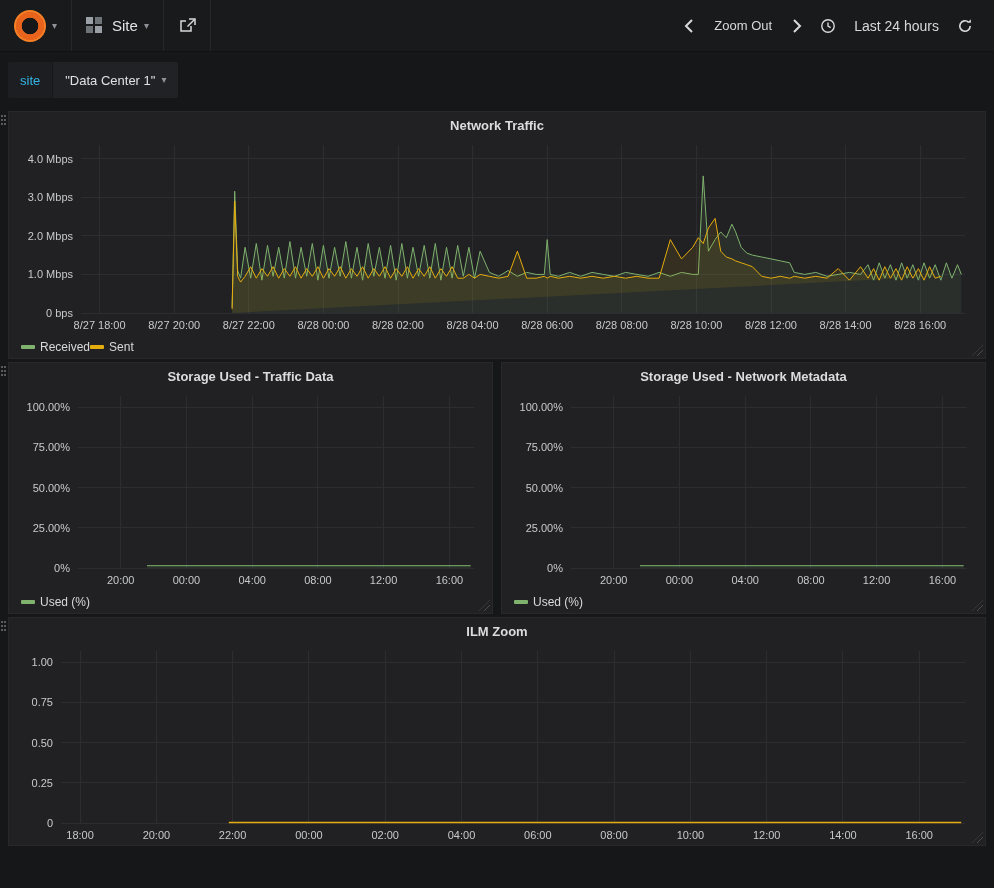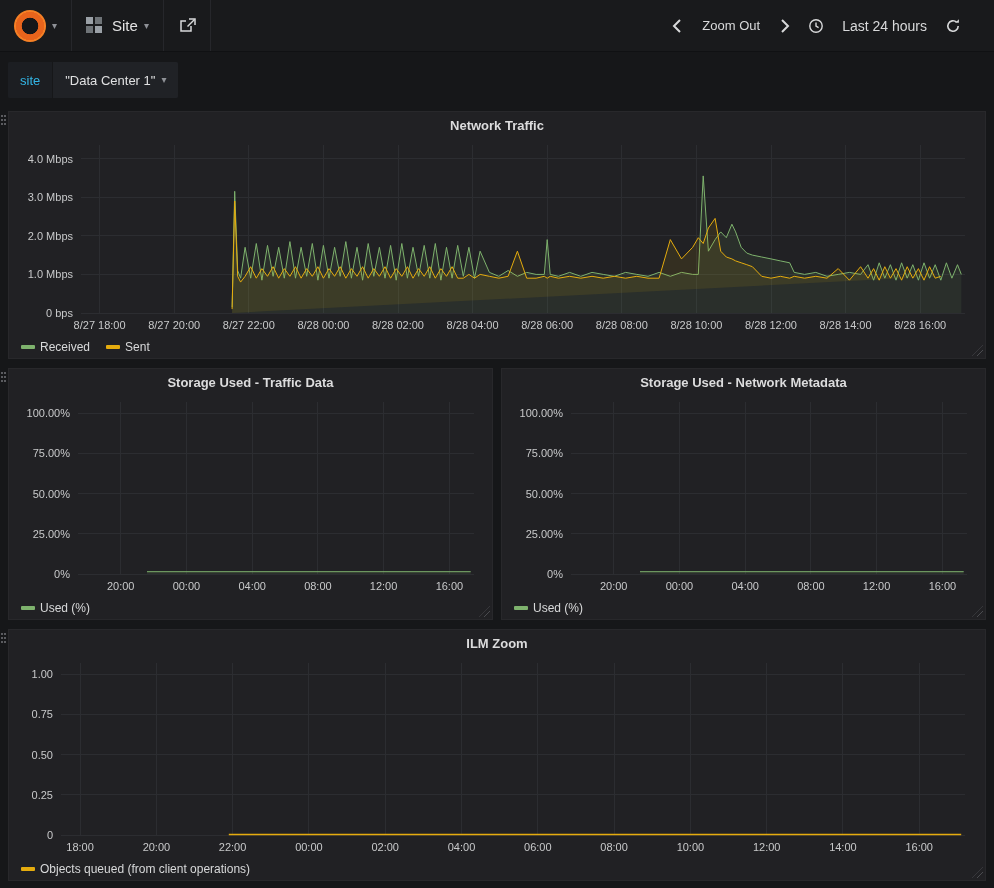--- a/index.html
+++ b/index.html
@@ -30,57 +30,57 @@
     background: radial-gradient(circle at 50% 50%, #161719 0 35%, #e8641c 38% 62%, #f58025 63% 86%, rgba(0,0,0,0) 88%);
   }
   .caret {
     color: #8e9196; font-size: 10px; margin-left: 6px; line-height: 1;
   }
   .dash-title { color: #e3e3e3; font-size: 15px; margin-left: 9px; }
   .nav-right {
     margin-left: auto;
     display: flex;
     align-items: center;
-    padding-right: 24px;
+    padding-right: 12px;
   }
   .nav-btn {
     display: flex; align-items: center;
     padding: 0 9px; height: 52px; cursor: pointer; color: #d8d9da;
   }
   .zoom-label { font-size: 13px; padding: 0 2px; }
   .time-label { font-size: 14px; margin-left: 18px; }
   
   .submenu { padding: 10px 8px 9px 8px; display: flex; }
   .variable { display: inline-flex; height: 36px; background: #202226; border-radius: 2px; overflow: hidden; }
   .var-label {
     color: #33b5e5; font-size: 13px; display: flex; align-items: center;
     padding: 0 12px; background: #1c1e22;
   }
   .var-value {
     color: #e0e1e2; font-size: 13px; display: flex; align-items: center;
     padding: 0 12px; background: #202226; cursor: pointer; border-left: 1px solid #161719;
   }
   
   .dashboard { padding: 4px 8px 8px 8px; }
-  .row { position: relative; margin-bottom: 9px; display: flex; gap: 8px; border-radius: 29px; }
+  .row { position: relative; margin-bottom: 3px; display: flex; gap: 8px; border-radius: 29px; }
   .panel {
     position: relative;
     background: #212124;
     border: 1px solid #28282b;
     flex: 1 1 auto;
   }
   .panel-title {
     height: 27px; display: flex; align-items: center; justify-content: center;
     color: #dcdcdd; font-size: 13px; font-weight: 700; cursor: pointer;
   }
   svg.chart { display: block; margin: 0 auto; }
   svg .grid { stroke: #2c2d31; stroke-width: 1; }
   svg text { font-family: "Liberation Sans", sans-serif; font-size: 11px; fill: #c8c9ca; }
   .legend {
-    display: flex; align-items: center; gap: 16px;
+    display: flex; align-items: center; 
     height: 23px; padding-left: 12px; font-size: 12px;
   }
   .legend-item { display: inline-flex; align-items: center; gap: 5px; }
   .legend-swatch { width: 14px; height: 4px; border-radius: 1px; display: inline-block; }
   .legend-label { color: #d8d9da; cursor: pointer; }
   .resize-handle {
     position: absolute; right: 2px; bottom: 2px; width: 11px; height: 11px;
     background: repeating-linear-gradient(135deg, rgba(0,0,0,0) 0 3px, #4a4b4f 3px 4px);
     clip-path: polygon(100% 0, 100% 100%, 0 100%);
     cursor: nwse-resize;
@@ -328,23 +328,17 @@
           <text x="38" y="141.8" text-anchor="end">0.25</text>
           <line x1="46" y1="97.6" x2="950" y2="97.6" class="grid" shape-rendering="crispEdges"></line>
           <text x="38" y="101.6" text-anchor="end">0.50</text>
           <line x1="46" y1="57.4" x2="950" y2="57.4" class="grid" shape-rendering="crispEdges"></line>
           <text x="38" y="61.4" text-anchor="end">0.75</text>
           <line x1="46" y1="17.3" x2="950" y2="17.3" class="grid" shape-rendering="crispEdges"></line>
           <text x="38" y="21.3" text-anchor="end">1.00</text>
           <path d="M213.8 178.0L213.8 177.4L946.2 177.4L946.2 178.0Z" fill="#e5ac0e" fill-opacity="0.1" stroke="none"></path>
           <path d="M213.8 177.4L946.2 177.4" fill="none" stroke="#e5ac0e" stroke-width="1.5"></path>
         </svg>
-      <div class="legend">
-          <span class="legend-item">
-            <span class="legend-swatch" style="background: rgb(229, 172, 14);"></span>
-            <span class="legend-label">Objects queued (from client operations)</span>
-          </span>
-        </div>
       <div class="resize-handle"></div>
     </div>
   </div>
 
 </div>
 
 </body></html>

